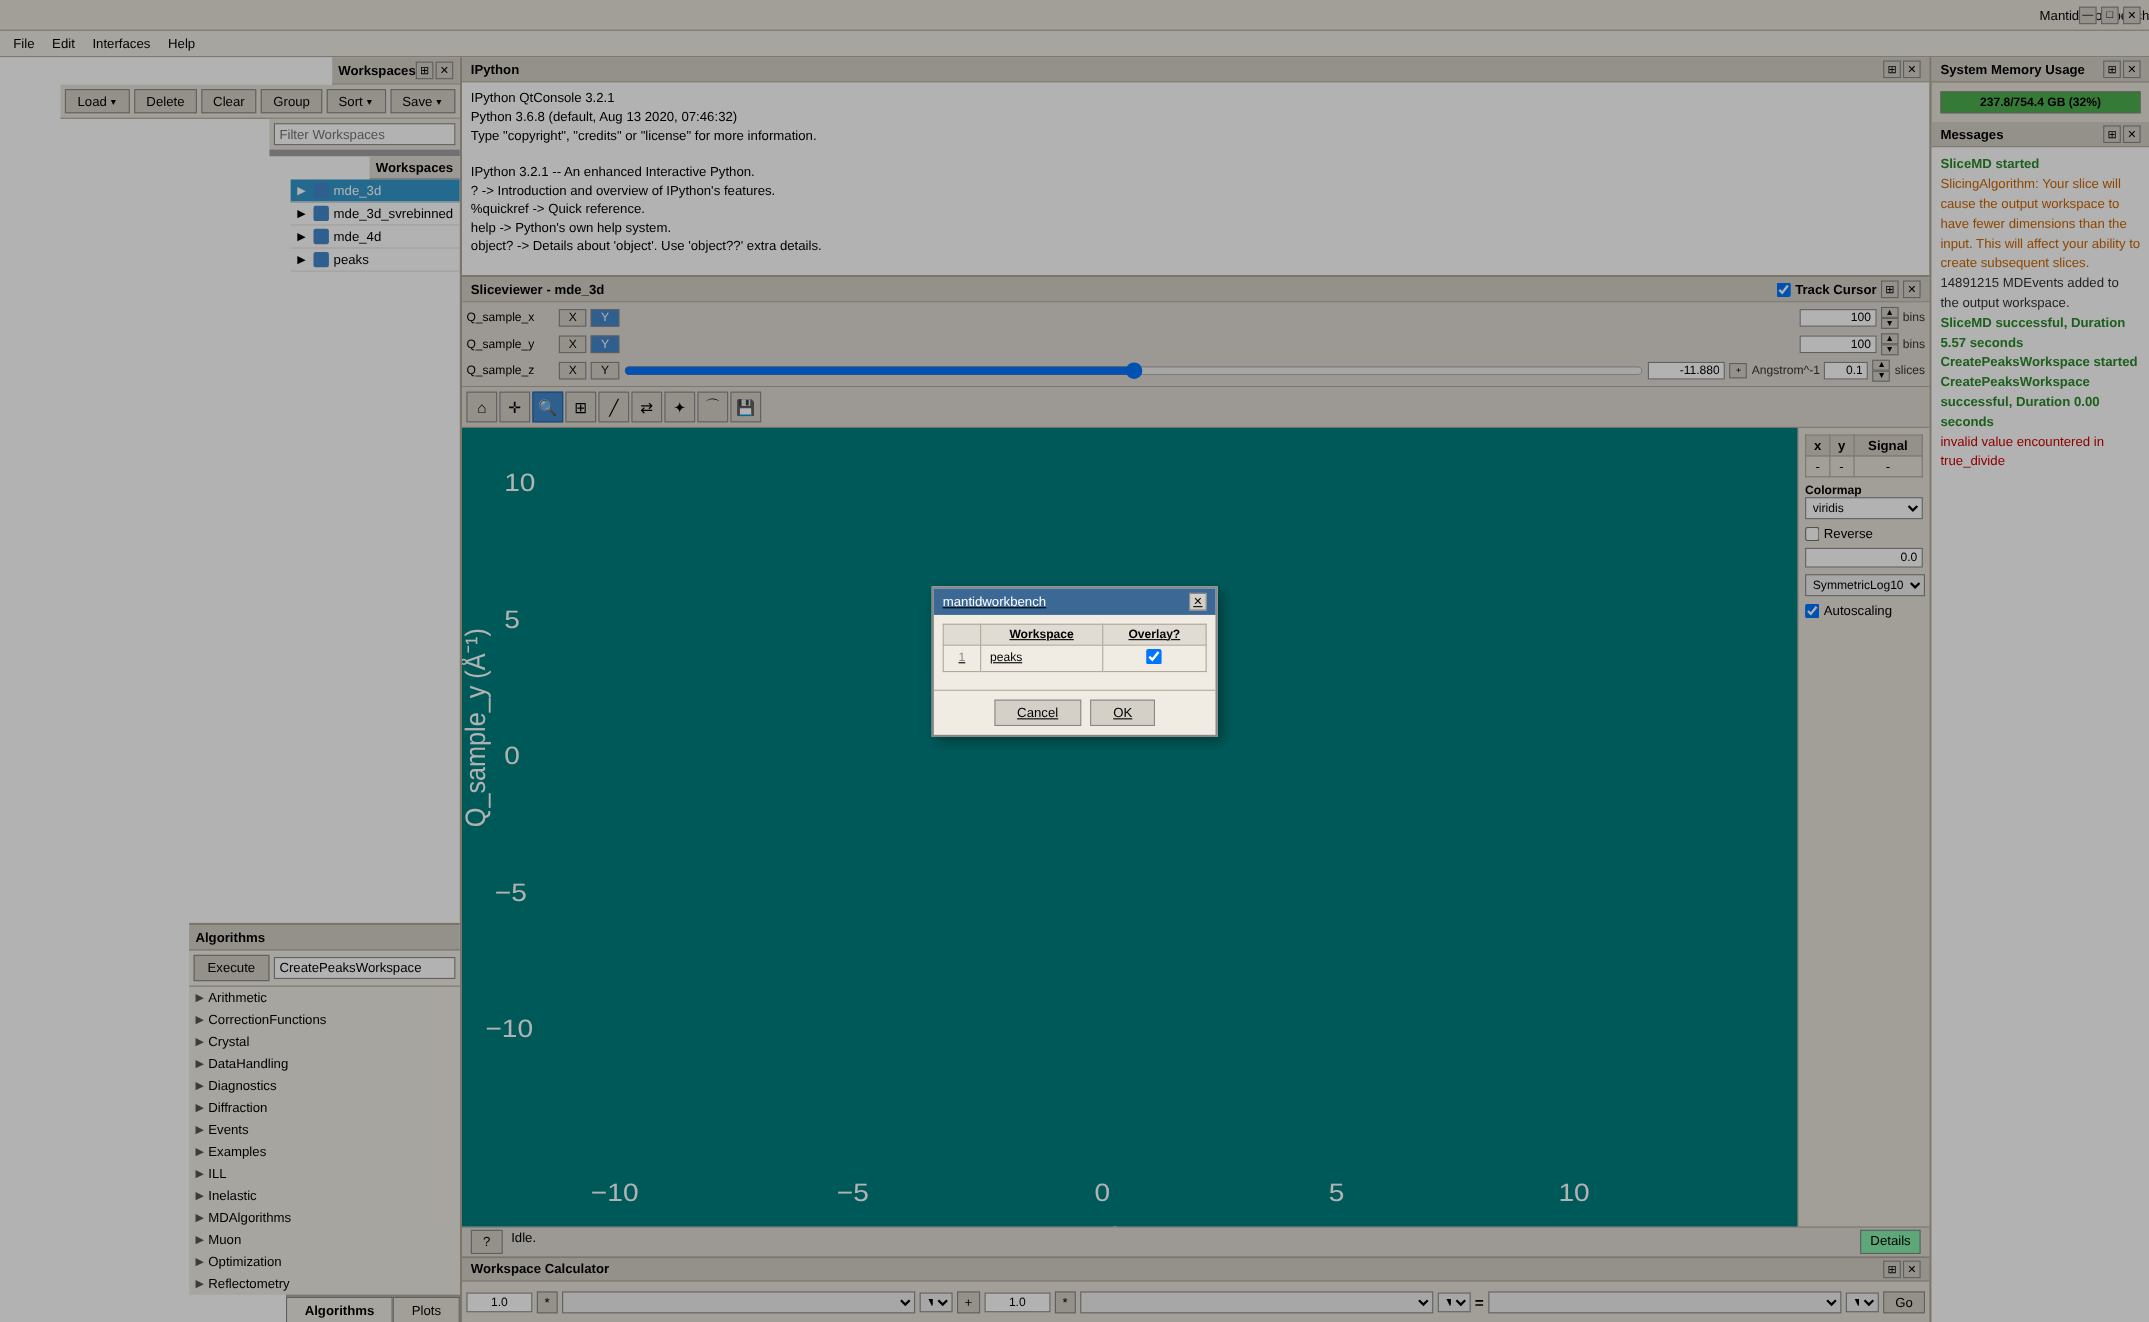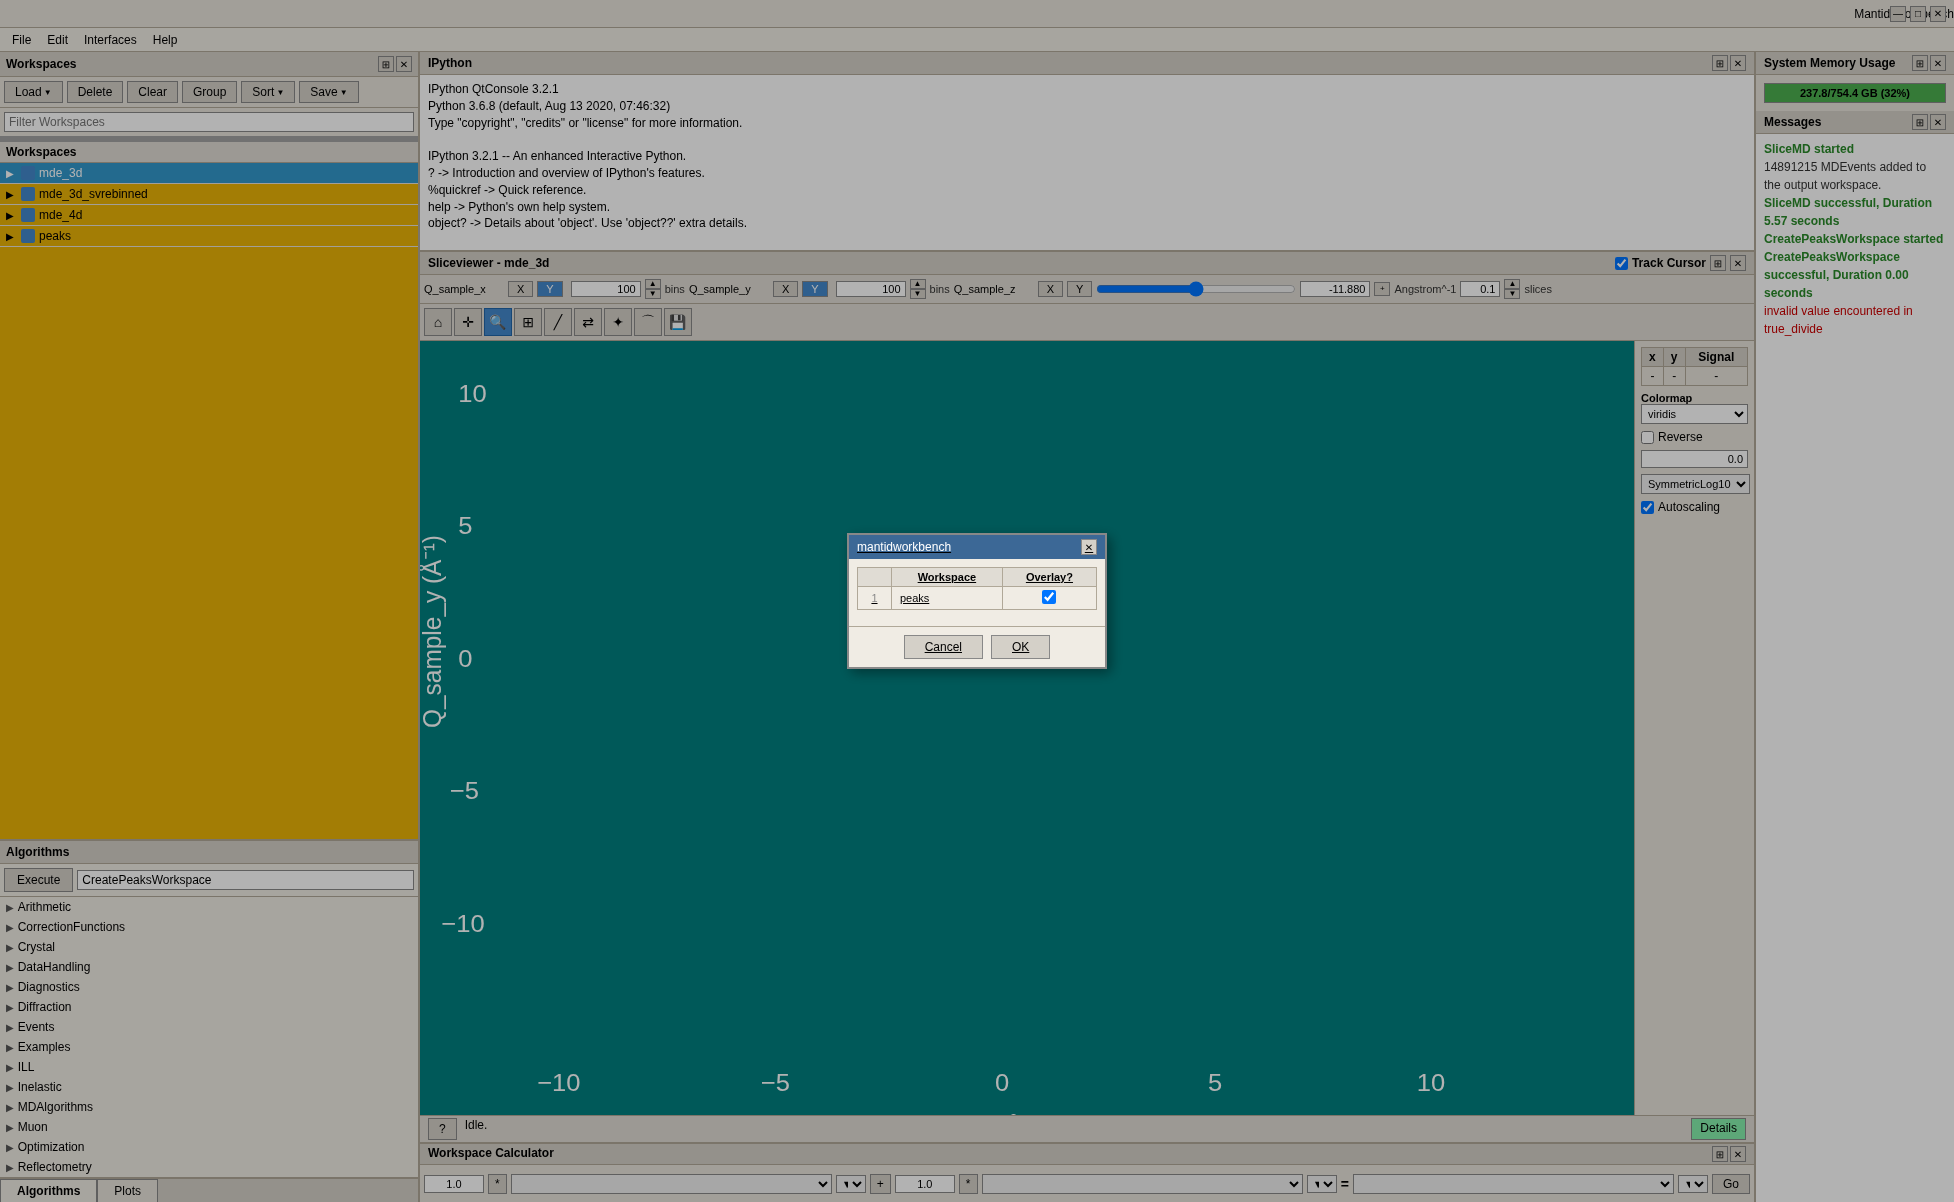--- a/index.html
+++ b/index.html
@@ -49,21 +49,22 @@
       display: flex;
       height: calc(1202px - 52px);
     }
 
     
     .left-panel {
       width: 420px;
       display: flex;
       flex-direction: column;
       border-right: 2px solid #b0a898;
-      background: #eab308;
+      background: #ffffff;
+      align-items: flex-end;
     }
 
     .panel-header {
       background: #d4d0c8;
       border-bottom: 1px solid #b0a898;
       padding: 4px 6px;
       display: flex;
       align-items: center;
       justify-content: space-between;
     }
@@ -237,21 +238,21 @@
       border-bottom: 1px solid #b0a898;
       display: flex;
       justify-content: space-between;
       align-items: center;
     }
     .sv-controls {
       padding: 4px;
       background: #e0dcd4;
       border-bottom: 1px solid #b0a898;
       display: flex;
-      flex-direction: row;
+      flex-direction: column;
       gap: 4px;
     }
     .sv-row {
       display: flex;
       align-items: center;
       gap: 4px;
     }
     .sv-label { width: 80px; font-size: 11px; }
     .sv-axis-btn {
       padding: 1px 8px;
@@ -969,20 +970,21 @@
     <div class="messages-section">
       <div class="messages-header">
         <span>Messages</span>
         <div class="panel-controls">
           <button class="panel-ctrl-btn">⊞</button>
           <button class="panel-ctrl-btn">✕</button>
         </div>
       </div>
       <div class="messages-content">
         <div class="msg-green">SliceMD started</div>
+        <div class="msg-orange">SlicingAlgorithm: Your slice will cause the output workspace to have fewer dimensions than the input. This will affect your ability to create subsequent slices.</div>
         <div class="msg-normal">14891215 MDEvents added to the output workspace.</div>
         <div class="msg-green">SliceMD successful, Duration 5.57 seconds</div>
         <div class="msg-green">CreatePeaksWorkspace started</div>
         <div class="msg-green">CreatePeaksWorkspace successful, Duration 0.00 seconds</div>
         <div class="msg-red">invalid value encountered in true_divide</div>
       </div>
     </div>
   </div>
 
 </div>

